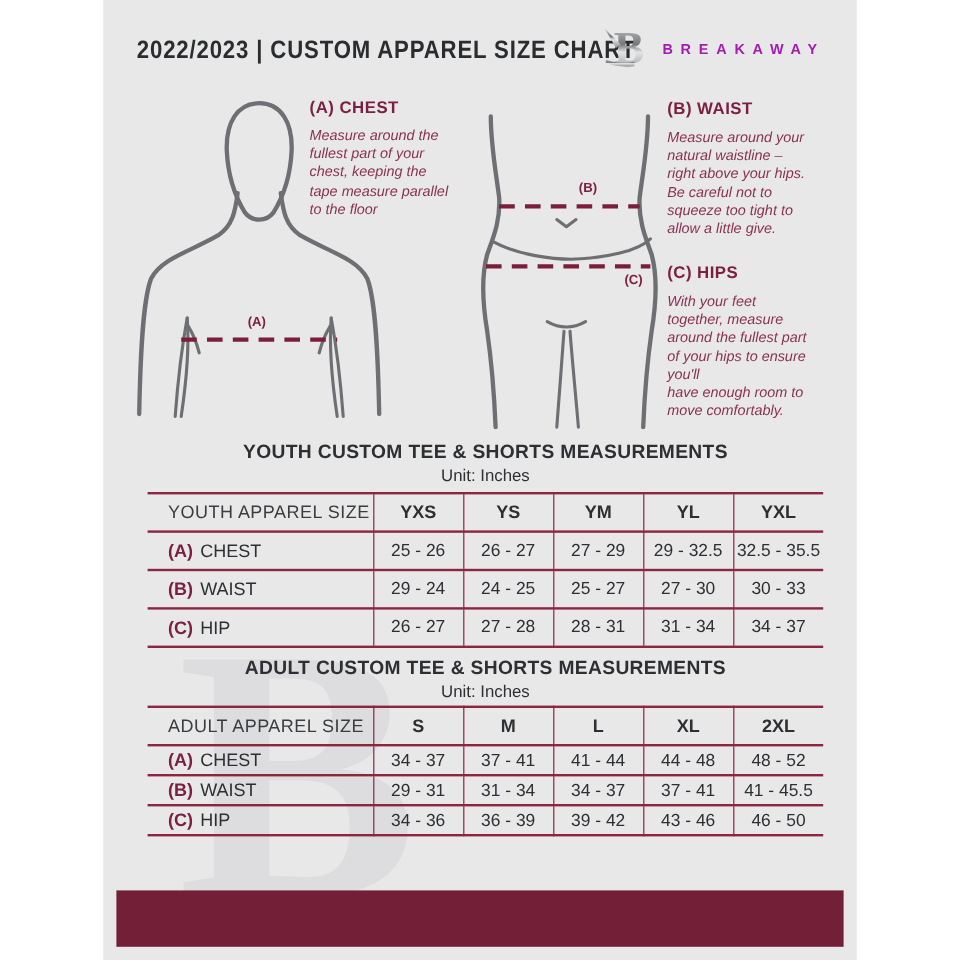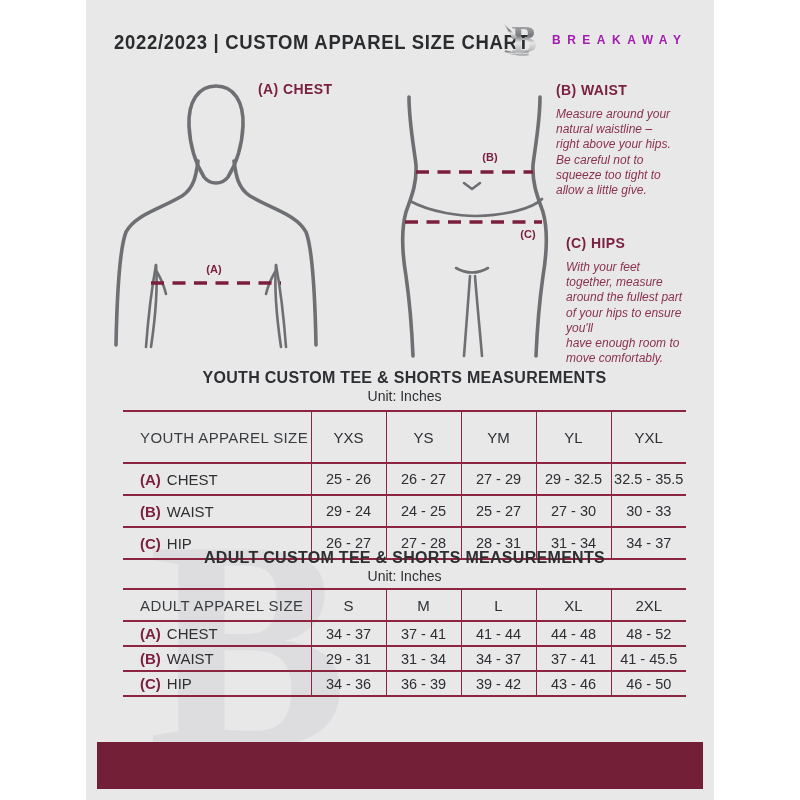--- a/index.html
+++ b/index.html
@@ -73,26 +73,26 @@
   .size-table col.c-label{width:188px;}
   .size-table col.c-val{width:75px;}
   .size-table tr{border-top:2px solid #8c2540;}
   .size-table tr:last-child{border-bottom:2px solid #8c2540;}
   .size-table th,.size-table td{
     border-left:1.5px solid #8c2540;
     padding:0;text-align:center;vertical-align:middle;
     color:#2d2f32;background:transparent;
   }
   .size-table th:first-child,.size-table td:first-child{border-left:none;}
-  .size-table th{font-size:15px;font-weight:normal;}
+  .size-table th{font-size:15px;font-weight:bold;}
   .size-table th.lbl-head{font-weight:normal;color:#3a3d40;letter-spacing:0.4px;text-align:left;padding-left:17px;font-size:15px;}
   .size-table td{font-size:14.5px;}
   .size-table td.row-label{text-align:left;padding-left:17px;font-size:15px;}
   .size-table td.row-label .pfx{font-weight:bold;color:#7b2040;margin-right:6px;}
-  .t-youth th{height:52px;}
+  .t-youth th{height:32px;}
   .t-youth td{height:32px;}
   .t-adult th{height:32px;}
   .t-adult td{height:25px;}
   
   .footer-bar{
     position:absolute;left:11px;top:742px;width:606px;height:47px;
     background:#731f37;z-index:2;
   }
 </style>
 </head>
@@ -131,20 +131,25 @@
     <path class="thin" d="M157 272 Q 163 282, 166 294"></path>
     <path class="thin" d="M276 265 C 281 292, 284 320, 286 347"></path>
     <path class="thin" d="M276 265 C 274 290, 277 320, 281 347"></path>
     <path class="thin" d="M275 272 Q 269 282, 266 294"></path>
     <path class="dashed" d="M151 283 L 281 283"></path>
   </svg>
   <span class="marker" style="left:110px;top:263px;">(A)</span>
 
   <div class="instr" style="left:172px;top:81px;width:152px;">
     <h3>(A) CHEST</h3>
+    <p>Measure around the
+fullest part of your
+chest, keeping the
+tape measure parallel
+to the floor</p>
   </div>
 
   <svg class="fig" style="left:303px;top:94px;" width="182" height="264" viewBox="389 94 182 264">
     <path class="outline" d="M409 97 C 409 122, 414 148, 416 165 C 417 184, 411 198, 406 212 C 401 230, 402 252, 406 276 C 410 304, 412 332, 413 356"></path>
     <path class="outline" d="M540 97 C 540 122, 535 148, 533 165 C 532 184, 538 198, 543 212 C 548 230, 547 252, 543 276 C 539 304, 537 332, 536 356"></path>
     <path class="thin" d="M410 201 C 432 213, 462 216, 476 216 C 506 215, 532 209, 542 199"></path>
     <path class="thin" d="M464 183 L 472 189 L 480 183"></path>
     <path class="thin" d="M456 268 Q 472 277, 488 268"></path>
     <path class="thin" d="M470 276 C 468 302, 466 332, 464 356"></path>
     <path class="thin" d="M475 276 C 477 302, 480 332, 482 356"></path>
@@ -157,21 +162,21 @@
   <div class="instr" style="left:470px;top:82px;width:145px;">
     <h3>(B) WAIST</h3>
     <p>Measure around your
 natural waistline –
 right above your hips.
 Be careful not to
 squeeze too tight to
 allow a little give.</p>
   </div>
 
-  <div class="instr" style="left:480px;top:219px;width:158px;margin-top:16px;">
+  <div class="instr" style="left:470px;top:219px;width:158px;">
     <h3>(C) HIPS</h3>
     <p>With your feet
 together, measure
 around the fullest part
 of your hips to ensure
 you'll
 have enough room to
 move comfortably.</p>
   </div>
 

